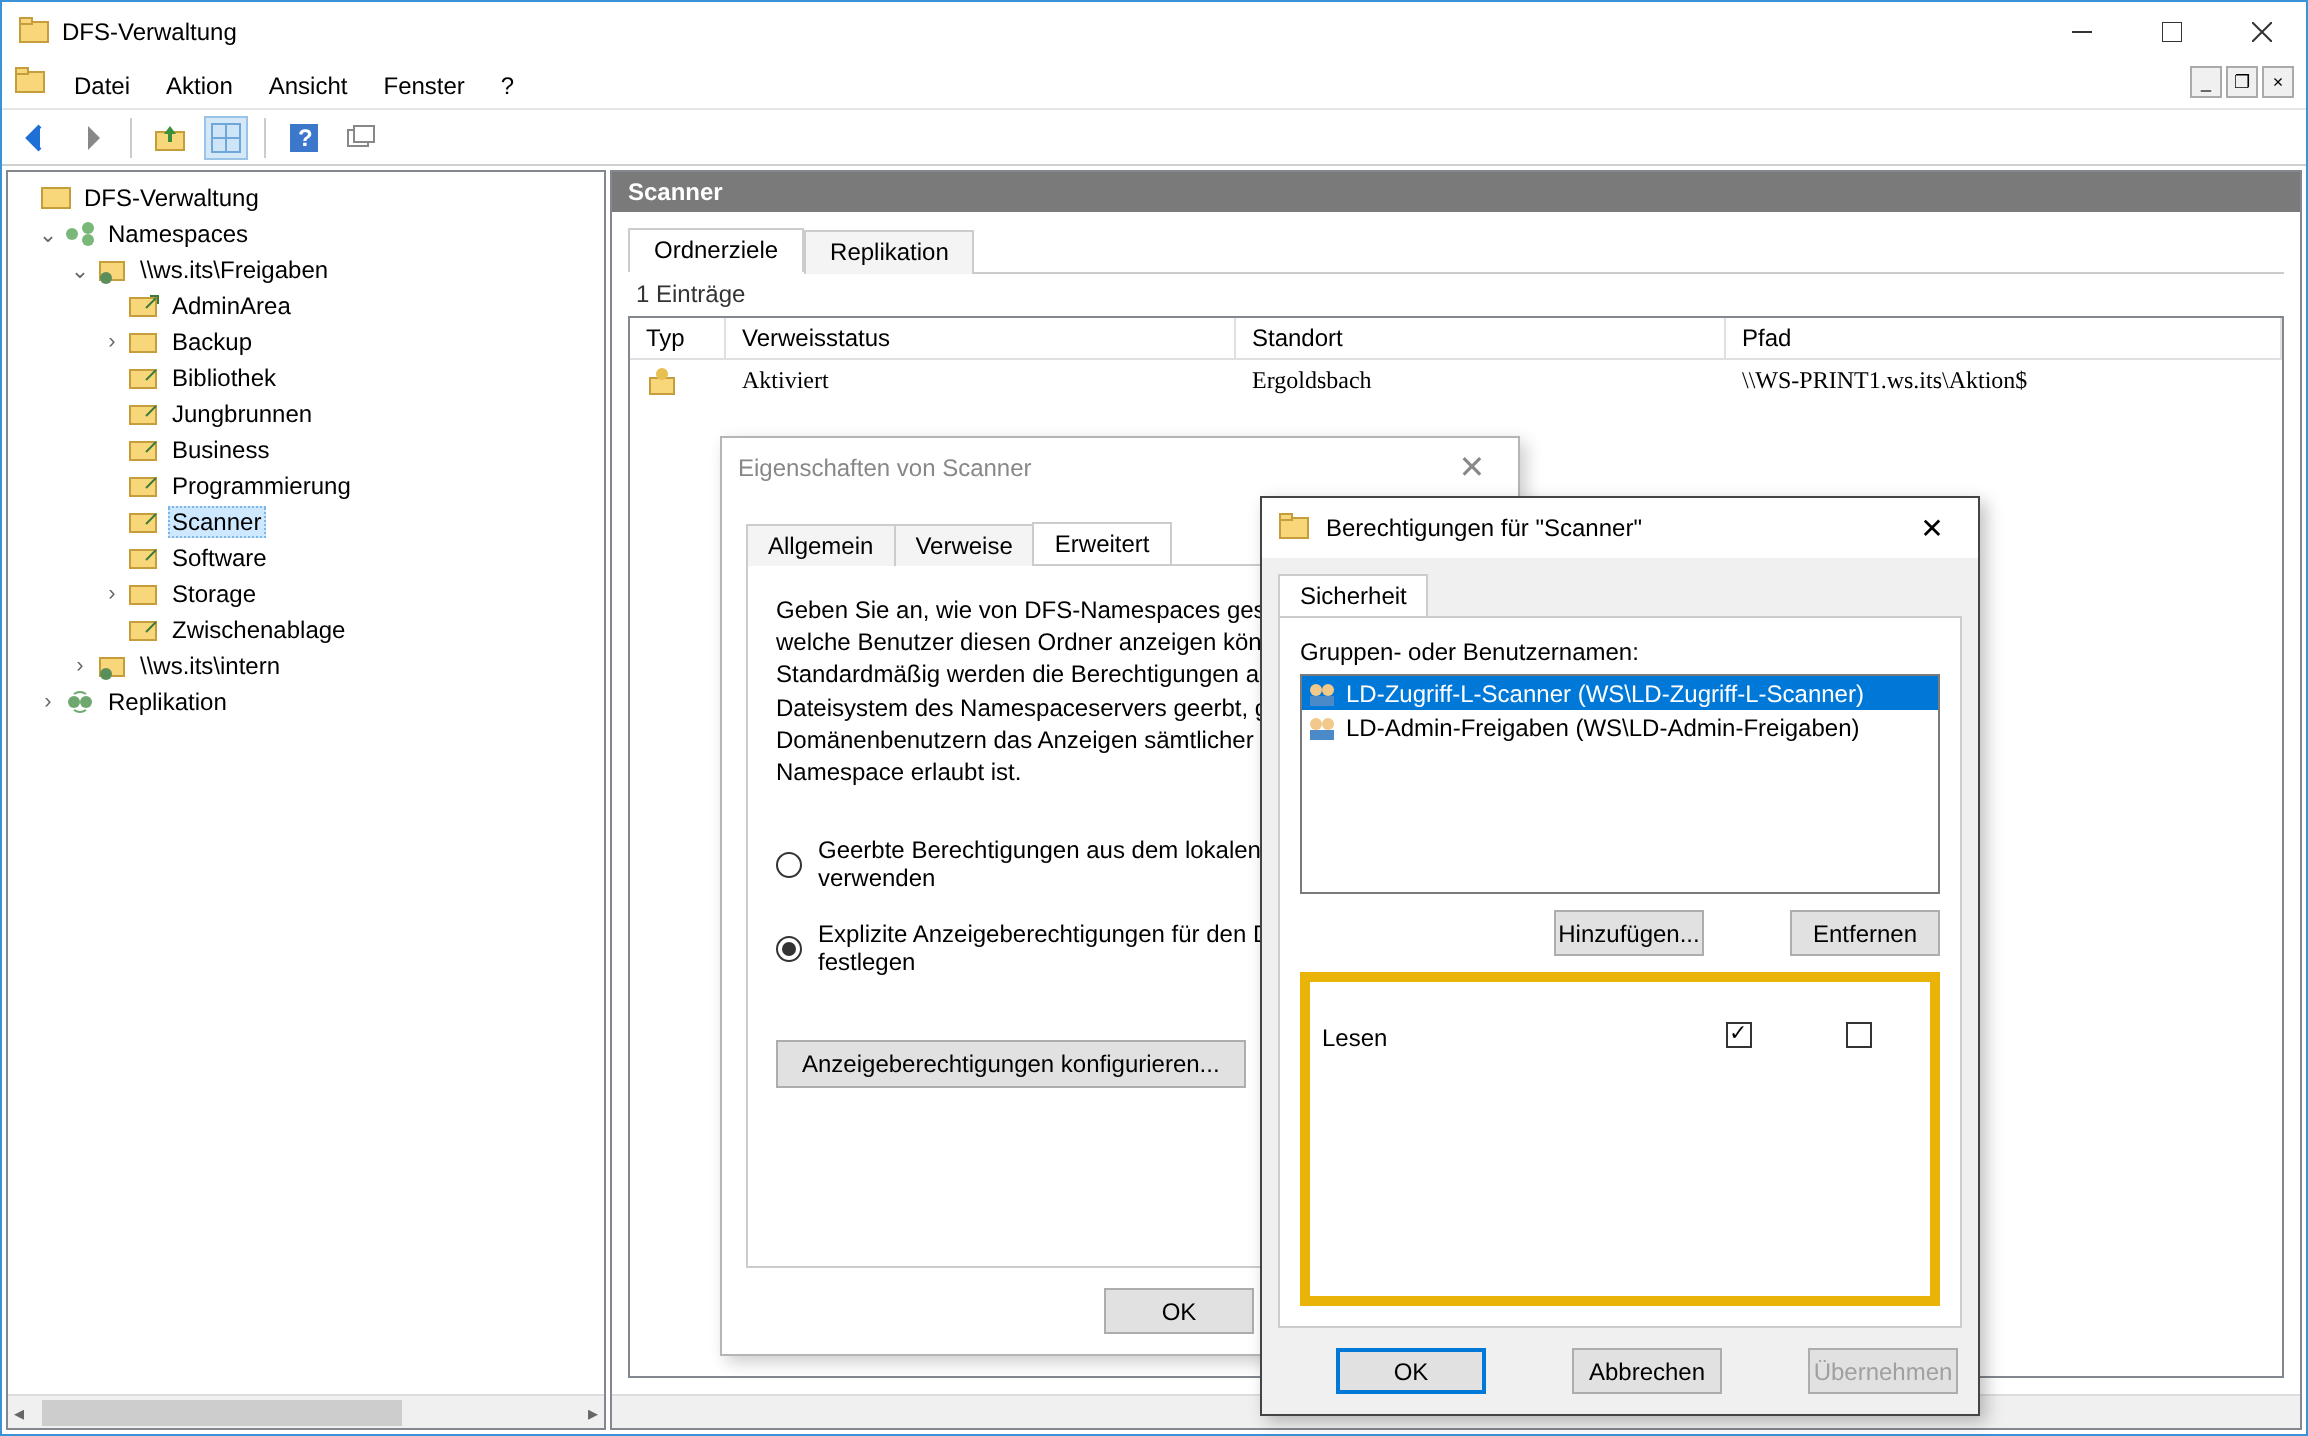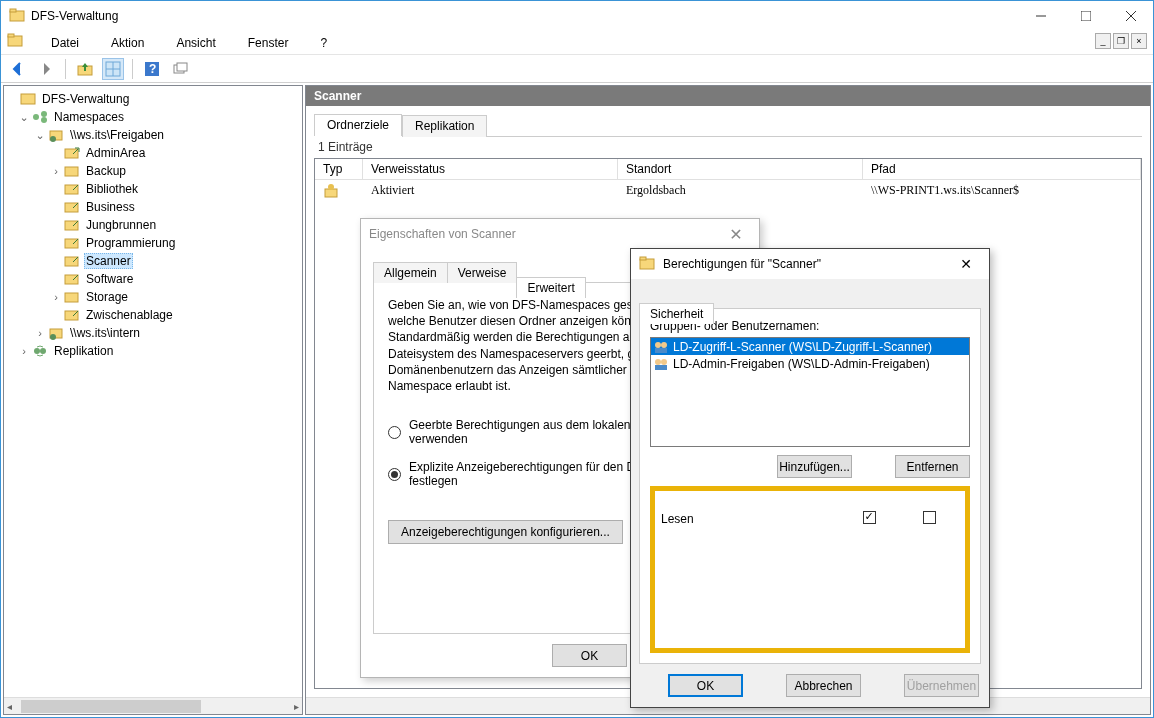--- a/index.html
+++ b/index.html
@@ -6,21 +6,21 @@
 body { margin: 0; background: #fff; width: 1154px; height: 718px; overflow: hidden; position: relative; }
 
 
 .window { border: 1px solid #3a93d6; width: 1154px; height: 718px; background: #fff; display: flex; flex-direction: column; }
 .titlebar { height: 30px; display: flex; align-items: center; padding: 0 0 0 8px; background: #fff; }
 .titlebar .icon { width: 16px; height: 16px; margin-right: 6px; }
 .titlebar-title { flex: 1; }
 .win-controls { display: flex; }
 .win-btn { width: 45px; height: 28px; display: flex; align-items: center; justify-content: center; color: #333; }
 
-.menubar { height: 24px; display: flex; align-items: center; padding: 0 6px; gap: 16px; border-bottom: 1px solid #e5e5e5; position: relative; }
+.menubar { height: 24px; display: flex; align-items: center; padding: 0 6px; gap: 2px; border-bottom: 1px solid #e5e5e5; position: relative; }
 .menu-item { padding: 3px 8px; }
 .mdi-controls { position: absolute; right: 6px; top: 2px; display: flex; gap: 0; }
 .mdi-btn { width: 16px; height: 16px; border: 1px solid #aaa; margin-left: 2px; display: flex; align-items: center; justify-content: center; font-size: 9px; background: #f0f0f0; }
 
 .toolbar { height: 28px; display: flex; align-items: center; padding: 0 6px; gap: 6px; border-bottom: 1px solid #d0d0d0; }
 .tb-btn { width: 22px; height: 22px; display: flex; align-items: center; justify-content: center; border: 1px solid transparent; }
 .tb-btn.active { border: 1px solid #9ac3e8; background: #d5e8f8; }
 .tb-sep { width: 1px; height: 20px; background: #ccc; margin: 0 2px; }
 
 .content { flex: 1; display: flex; position: relative; }
@@ -53,21 +53,21 @@
 .list-row { display: flex; }
 .list-row .cell { padding: 3px 8px; font-family: Liberation Serif, serif; }
 .main-scroll { height: 17px; background: #f0f0f0; border-top: 1px solid #ddd; }
 
 
 .props-dialog { position: absolute; left: 360px; top: 218px; width: 400px; height: 460px; background: #fff; border: 1px solid #b5b5b5; box-shadow: 3px 3px 8px rgba(0,0,0,0.2); display: flex; flex-direction: column; }
 .props-title { height: 30px; display: flex; align-items: center; padding: 0 8px; color: #888; }
 .props-title .x { margin-left: auto; font-size: 16px; color: #888; width: 30px; text-align: center; }
 .props-tabs { display: flex; padding: 12px 12px 0 12px; }
 .ptab { border: 1px solid #ccc; border-bottom: none; padding: 3px 10px; background: #f4f4f4; margin-right: -1px; position: relative; top: 1px; }
-.ptab.active { background: #fff; top: 16px; z-index: 1; }
+.ptab.active { background: #fff; top: 0; z-index: 1; }
 .props-body { border: 1px solid #ccc; margin: 0 12px; flex: 1; padding: 14px; }
 .props-text { margin-bottom: 24px; line-height: 1.35; }
 .radio-row { display: flex; align-items: center; margin: 14px 0; gap: 8px; }
 .radio { width: 13px; height: 13px; border: 1px solid #333; border-radius: 50%; position: relative; flex-shrink: 0; }
 .radio.checked::after { content: ""; position: absolute; width: 7px; height: 7px; background: #333; border-radius: 50%; left: 2px; top: 2px; }
 .cfg-btn { margin-top: 18px; padding: 4px 12px; border: 1px solid #adadad; background: #e1e1e1; }
 .props-buttons { display: flex; justify-content: flex-end; gap: 8px; padding: 10px 12px; }
 .btn { min-width: 75px; height: 23px; border: 1px solid #adadad; background: #e1e1e1; display: flex; align-items: center; justify-content: center; margin-left: 37px; }
 
 
@@ -238,28 +238,28 @@
                 <rect x="1" y="4" width="13" height="9" fill="#f7d77a" stroke="#c59d3a"></rect>
                 <path d="M9 9 L14 4" stroke="#3a7a3a"></path>
               </svg></span>
             <span class="lbl">Bibliothek</span>
           </div>
         <div class="tree-node" style="padding-left:56px">
             <span class="tree-icon"><svg width="16" height="16">
                 <rect x="1" y="4" width="13" height="9" fill="#f7d77a" stroke="#c59d3a"></rect>
                 <path d="M9 9 L14 4" stroke="#3a7a3a"></path>
               </svg></span>
+            <span class="lbl">Jungbrunnen</span>
+          </div>
+        <div class="tree-node" style="padding-left:56px">
+            <span class="tree-icon"><svg width="16" height="16">
+                <rect x="1" y="4" width="13" height="9" fill="#f7d77a" stroke="#c59d3a"></rect>
+                <path d="M9 9 L14 4" stroke="#3a7a3a"></path>
+              </svg></span>
             <span class="lbl">Business</span>
-          </div>
-        <div class="tree-node" style="padding-left:56px">
-            <span class="tree-icon"><svg width="16" height="16">
-                <rect x="1" y="4" width="13" height="9" fill="#f7d77a" stroke="#c59d3a"></rect>
-                <path d="M9 9 L14 4" stroke="#3a7a3a"></path>
-              </svg></span>
-            <span class="lbl">Jungbrunnen</span>
           </div>
         <div class="tree-node" style="padding-left:56px">
             <span class="tree-icon"><svg width="16" height="16">
                 <rect x="1" y="4" width="13" height="9" fill="#f7d77a" stroke="#c59d3a"></rect>
                 <path d="M9 9 L14 4" stroke="#3a7a3a"></path>
               </svg></span>
             <span class="lbl">Programmierung</span>
           </div>
         <div class="tree-node selected" style="padding-left:56px">
             <span class="tree-icon"><svg width="16" height="16">
@@ -331,21 +331,21 @@
           <div class="col" style="width:245px">Standort</div>
           <div class="col" style="flex:1">Pfad</div>
         </div>
         <div class="list-row">
           <div class="cell" style="width:48px"><span><svg width="16" height="16">
                   <rect x="2" y="6" width="12" height="8" fill="#f7d77a" stroke="#c59d3a"></rect>
                   <circle cx="8" cy="4" r="3" fill="#e8c050"></circle>
                 </svg></span></div>
           <div class="cell" style="width:255px">Aktiviert</div>
           <div class="cell" style="width:245px">Ergoldsbach</div>
-          <div class="cell" style="flex:1">\\WS-PRINT1.ws.its\Scanner$</div>
+          <div class="cell" style="flex:1">\\WS-PRINT1.ws.its\Aktion$</div>
         </div>
         <div style="flex:1"></div>
       </div>
       <div class="main-scroll"></div>
     </div>
   </div>
 </div>
 
 <div class="props-dialog">
   <div class="props-title">

